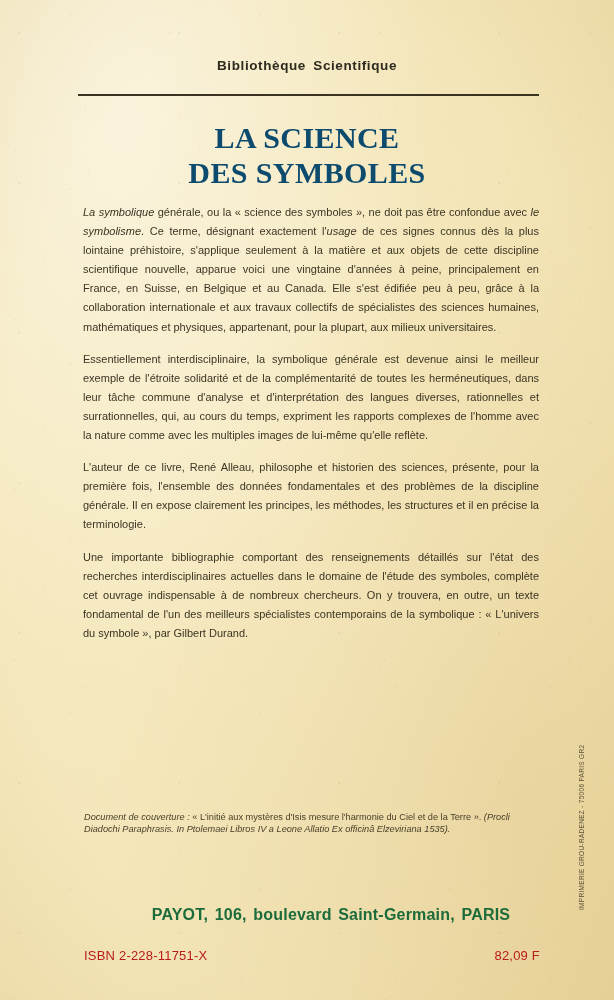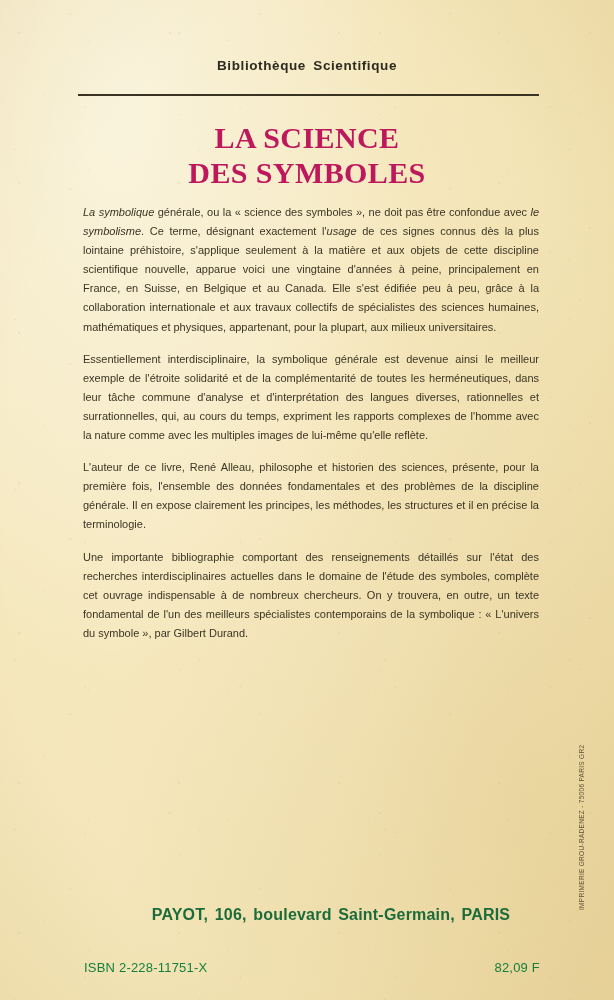--- a/index.html
+++ b/index.html
@@ -73,21 +73,21 @@
     background: #3a3322;
   }
 
   
   .title-block {
     position: absolute;
     top: 120px;
     left: 0;
     width: 614px;
     text-align: center;
-    color: #be185d;
+    color: #0c4a6e;
     font-family: "Liberation Serif", serif;
     font-weight: bold;
     font-size: 30px;
     line-height: 35px;
     letter-spacing: 0.4px;
   }
   .title-block .t-line { display: block; }
 
   
   .body-copy {
@@ -138,24 +138,23 @@
 
   
   .footer-row {
     position: absolute;
     top: 948px;
     left: 84px;
     width: 456px;
     display: flex;
     justify-content: space-between;
     align-items: baseline;
-    color: #15803d;
+    color: #b91c1c;
     font-size: 13px;
     letter-spacing: 0.2px;
-    margin-top: 12px;
   }
 
   
   .printer-credit {
     position: absolute;
     top: 790px;
     left: 578px;
     width: 14px;
     height: 120px;
     color: #5c5136;
@@ -185,20 +184,25 @@
     <span class="t-line">DES SYMBOLES</span>
   </div>
 
   <div class="body-copy">
     <p><span><i>La symbolique</i> générale, ou la « science des symboles », ne doit pas être confondue avec <i>le symbolisme</i>. Ce terme, désignant exactement l'<i>usage</i> de ces signes connus dès la plus lointaine préhistoire, s'applique seulement à la matière et aux objets de cette discipline scientifique nouvelle, apparue voici une vingtaine d'années à peine, principalement en France, en Suisse, en Belgique et au Canada. Elle s'est édifiée peu à peu, grâce à la collaboration internationale et aux travaux collectifs de spécialistes des sciences humaines, mathématiques et physiques, appartenant, pour la plupart, aux milieux universitaires.</span></p>
     <p><span>Essentiellement interdisciplinaire, la symbolique générale est devenue ainsi le meilleur exemple de l'étroite solidarité et de la complémentarité de toutes les herméneutiques, dans leur tâche commune d'analyse et d'interprétation des langues diverses, rationnelles et surrationnelles, qui, au cours du temps, expriment les rapports complexes de l'homme avec la nature comme avec les multiples images de lui-même qu'elle reflète.</span></p>
     <p><span>L'auteur de ce livre, René Alleau, philosophe et historien des sciences, présente, pour la première fois, l'ensemble des données fondamentales et des problèmes de la discipline générale. Il en expose clairement les principes, les méthodes, les structures et il en précise la terminologie.</span></p>
     <p><span>Une importante bibliographie comportant des renseignements détaillés sur l'état des recherches interdisciplinaires actuelles dans le domaine de l'étude des symboles, complète cet ouvrage indispensable à de nombreux chercheurs. On y trouvera, en outre, un texte fondamental de l'un des meilleurs spécialistes contemporains de la symbolique : « L'univers du symbole », par Gilbert Durand.</span></p>
   </div>
 
+  <div class="cover-note">
+    <span>Document de couverture :</span>
+    <span class="nrm">« L'initié aux mystères d'Isis mesure l'harmonie du Ciel et de la Terre ».</span>
+    <span>(Procli Diadochi Paraphrasis. In Ptolemaei Libros IV a Leone Allatio Ex officinâ Elzeviriana 1535).</span>
+  </div>
 
   <div class="publisher">PAYOT, 106, boulevard Saint-Germain, PARIS</div>
 
   <div class="footer-row">
     <span>ISBN 2-228-11751-X</span>
     <span>82,09 F</span>
   </div>
 
   <div class="printer-credit">IMPRIMERIE GROU-RADENEZ - 75006 PARIS  GR2</div>
 

